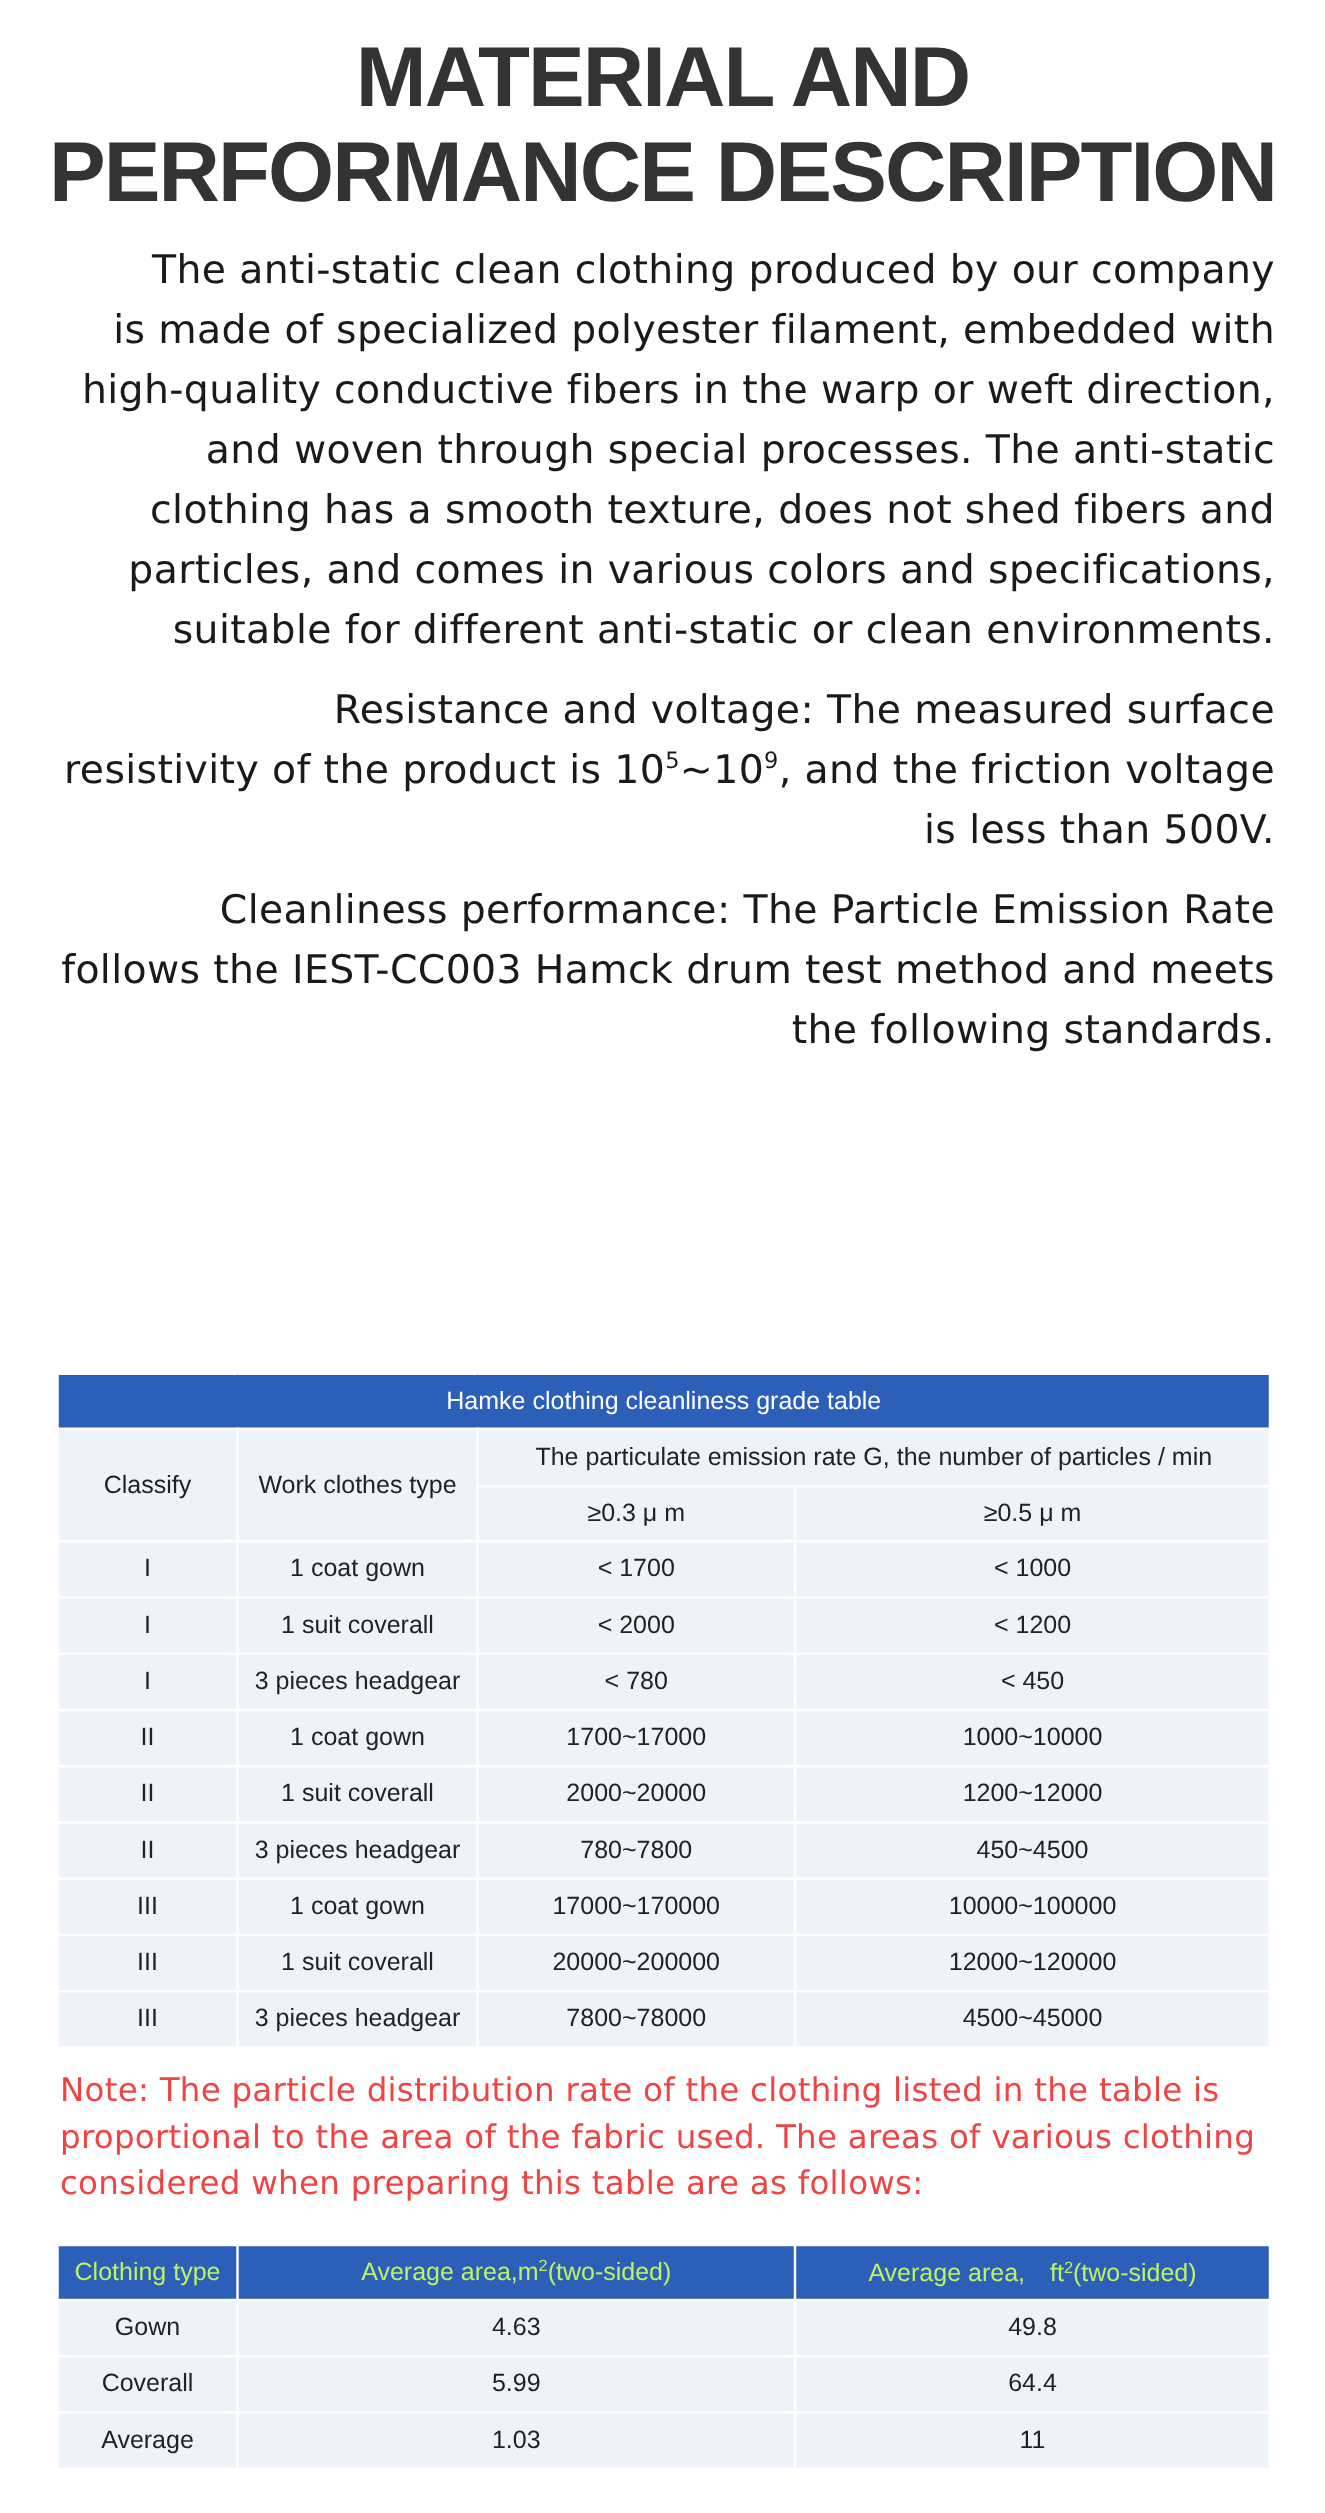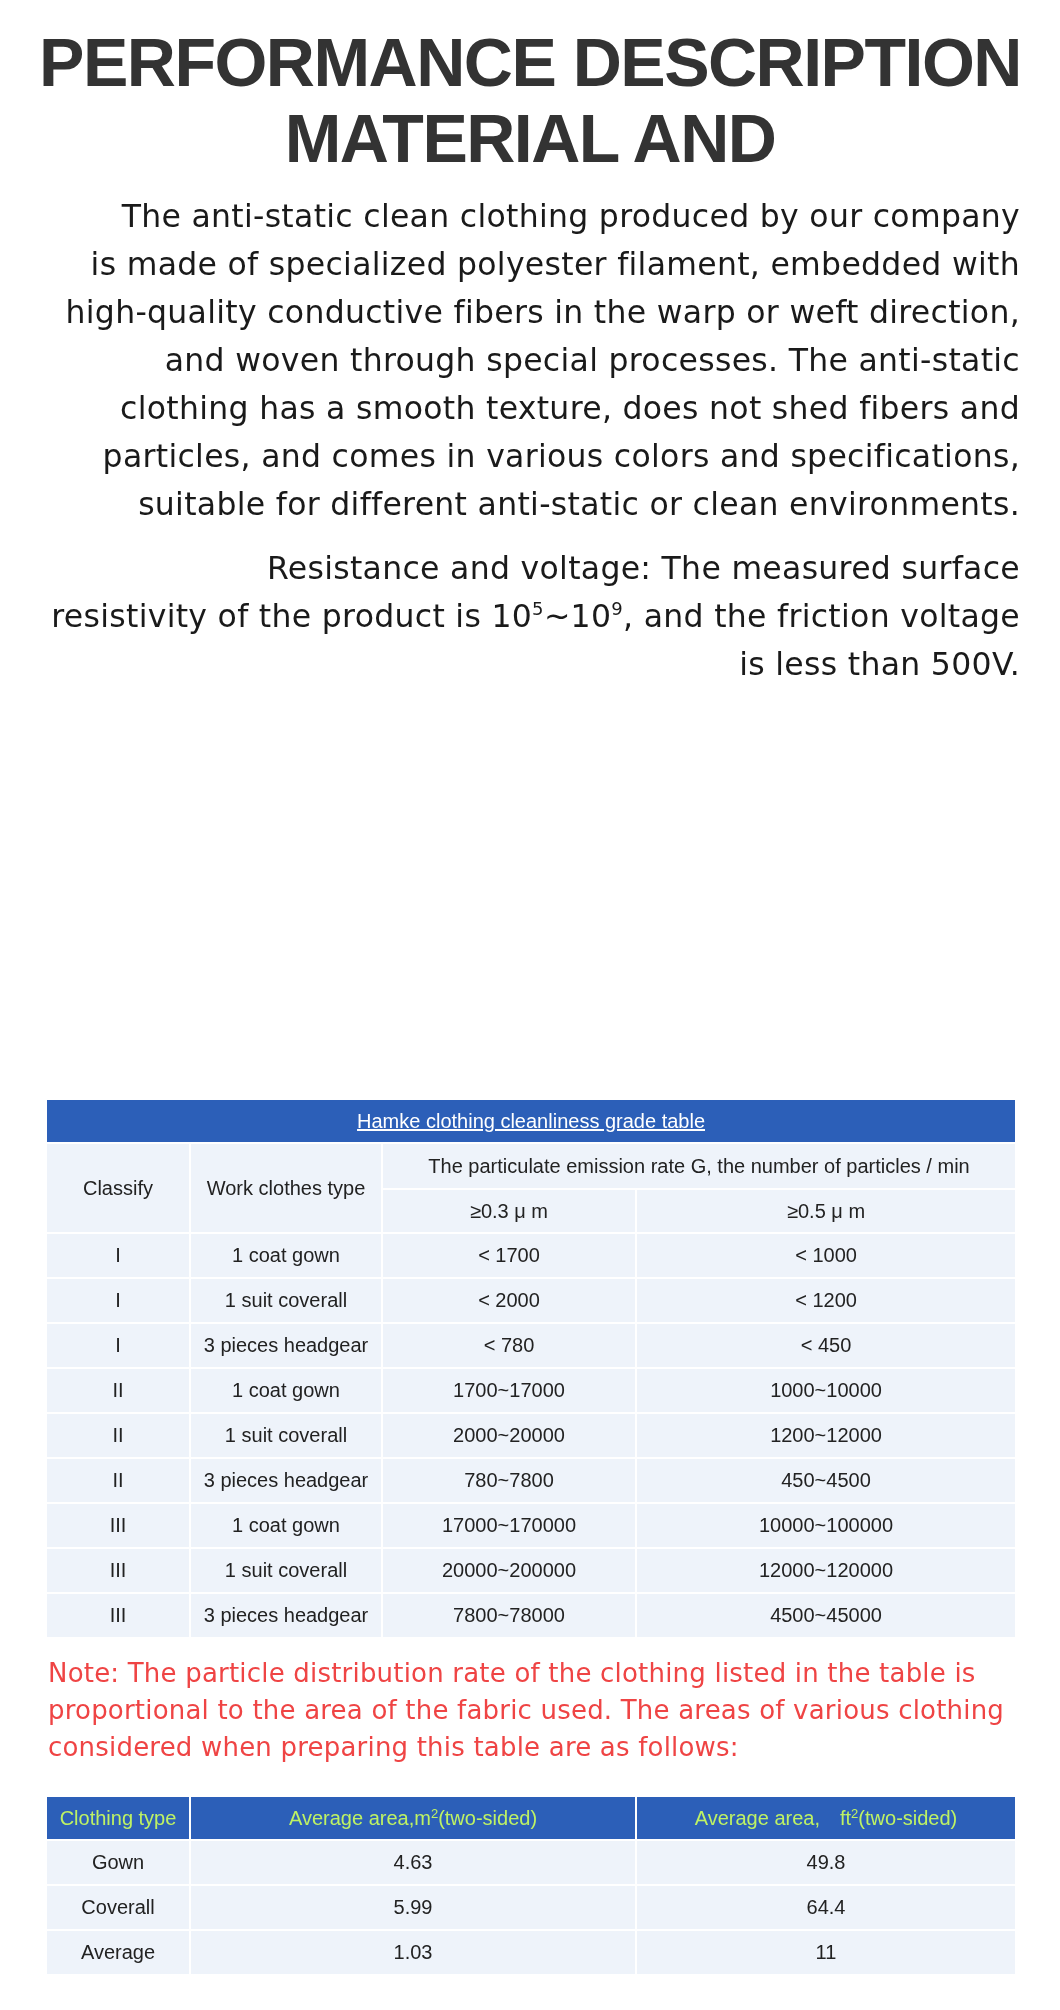--- a/index.html
+++ b/index.html
@@ -12,44 +12,45 @@
   .title span { display: block; }
   .body-text {
     position: absolute; left: 45px; width: 975px; top: 192px;
     font-size: 31.5px; line-height: 48px; letter-spacing: 0.3px; color: #1a1a1a;
   }
   .body-text p { margin: 0 0 16px 0; text-indent: 62px; text-align: right; }
   .body-text sup { font-size: 18px; vertical-align: 12px; line-height: 0; }
   table { border-collapse: collapse; table-layout: fixed; position: absolute; left: 45px; width: 970px; font-family: "Liberation Sans", sans-serif; color: #222; }
   td, th { border: 2px solid #ffffff; text-align: center; padding: 0; background: #eef3fa; font-weight: normal; font-size: 20px; }
   .grade-table { top: 1098px; }
-  .grade-table .caption-row th { background: #2c5fb8; color: #ffffff; height: 42px; text-decoration: underline; }
+  .grade-table .caption-row th { background: #2c5fb8; color: #ffffff; height: 42px; }
   .grade-table .h1 th { height: 44px; }
   .grade-table .h2 th { height: 42px; }
   .grade-table tbody td { height: 43px; }
   .note {
     position: absolute; left: 48px; width: 975px; top: 1655px;
     font-size: 26px; line-height: 37px; color: #ef4444; margin: 0; letter-spacing: 0.2px;
   }
   .area-table { top: 1795px; }
   .area-table thead th { background: #2c5fb8; color: #bef264; height: 42px; font-size: 20px; }
   .area-table thead th sup { font-size: 13px; vertical-align: 7px; line-height: 0; }
   .area-table tbody td { height: 43px; }
 </style>
 </head>
 <body>
 
 <h1 class="title">
+  <span>MATERIAL AND</span>
   <span>PERFORMANCE DESCRIPTION</span>
-  <span>MATERIAL AND</span>
 </h1>
 
 <div class="body-text">
   <p>The anti-static clean clothing produced by our company is made of specialized polyester filament, embedded with high-quality conductive fibers in the warp or weft direction, and woven through special processes. The anti-static clothing has a smooth texture, does not shed fibers and particles, and comes in various colors and specifications, suitable for different anti-static or clean environments.</p>
   <p><span>Resistance and voltage: The measured surface resistivity of the product is 10</span><sup>5</sup><span>~10</span><sup>9</sup><span>, and the friction voltage is less than 500V.</span></p>
+  <p>Cleanliness performance: The Particle Emission Rate follows the IEST-CC003 Hamck drum test method and meets the following standards.</p>
 </div>
 
 <table class="grade-table">
   <colgroup>
     <col style="width:144px">
       <col style="width:192px">
       <col style="width:254px">
       <col style="width:380px">
   </colgroup>
   <thead>

